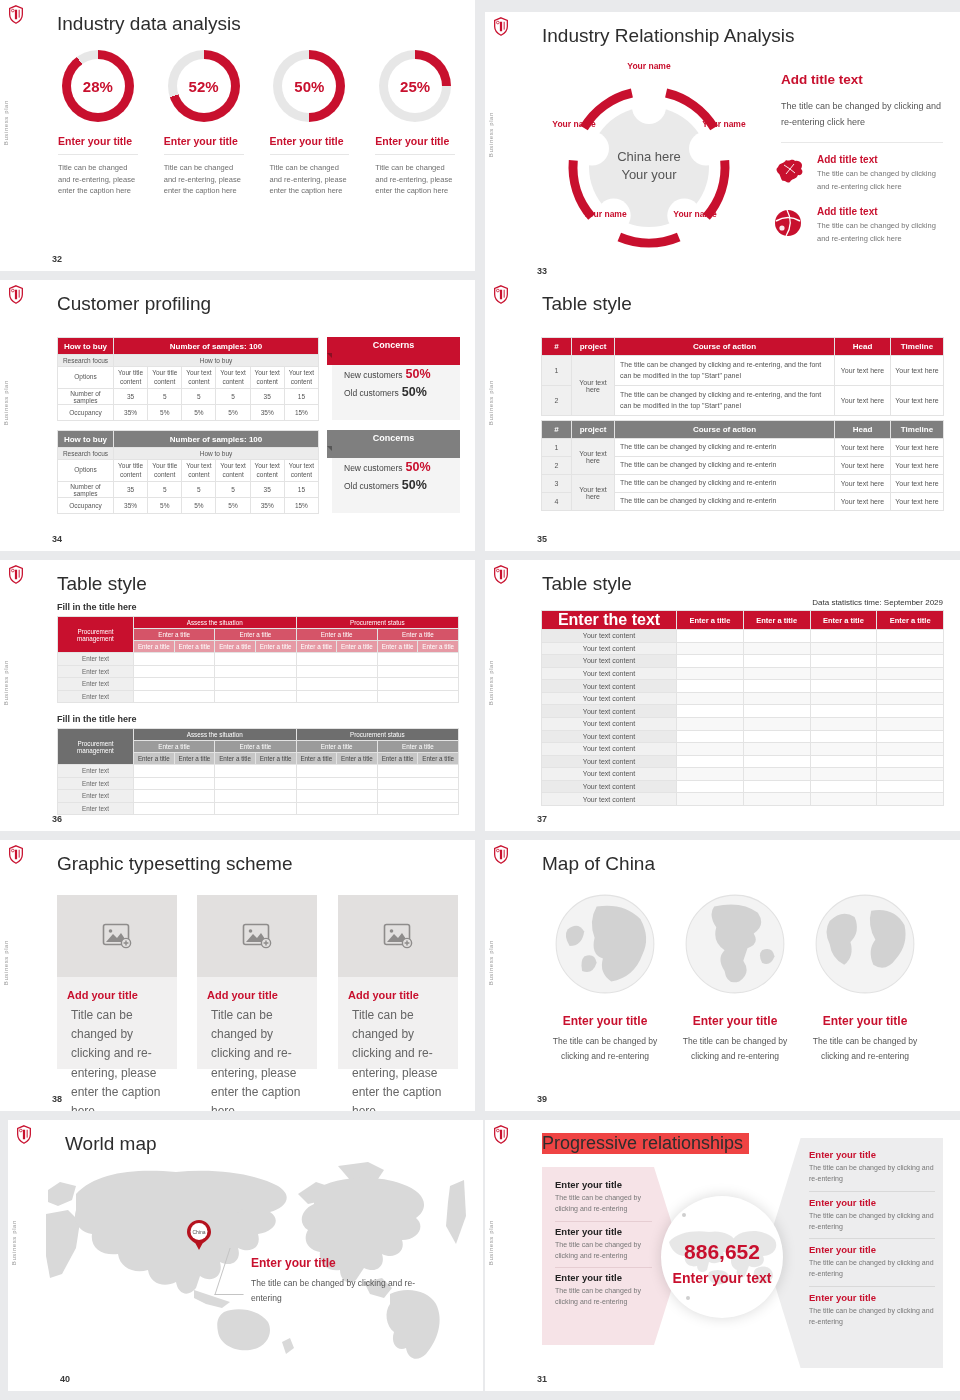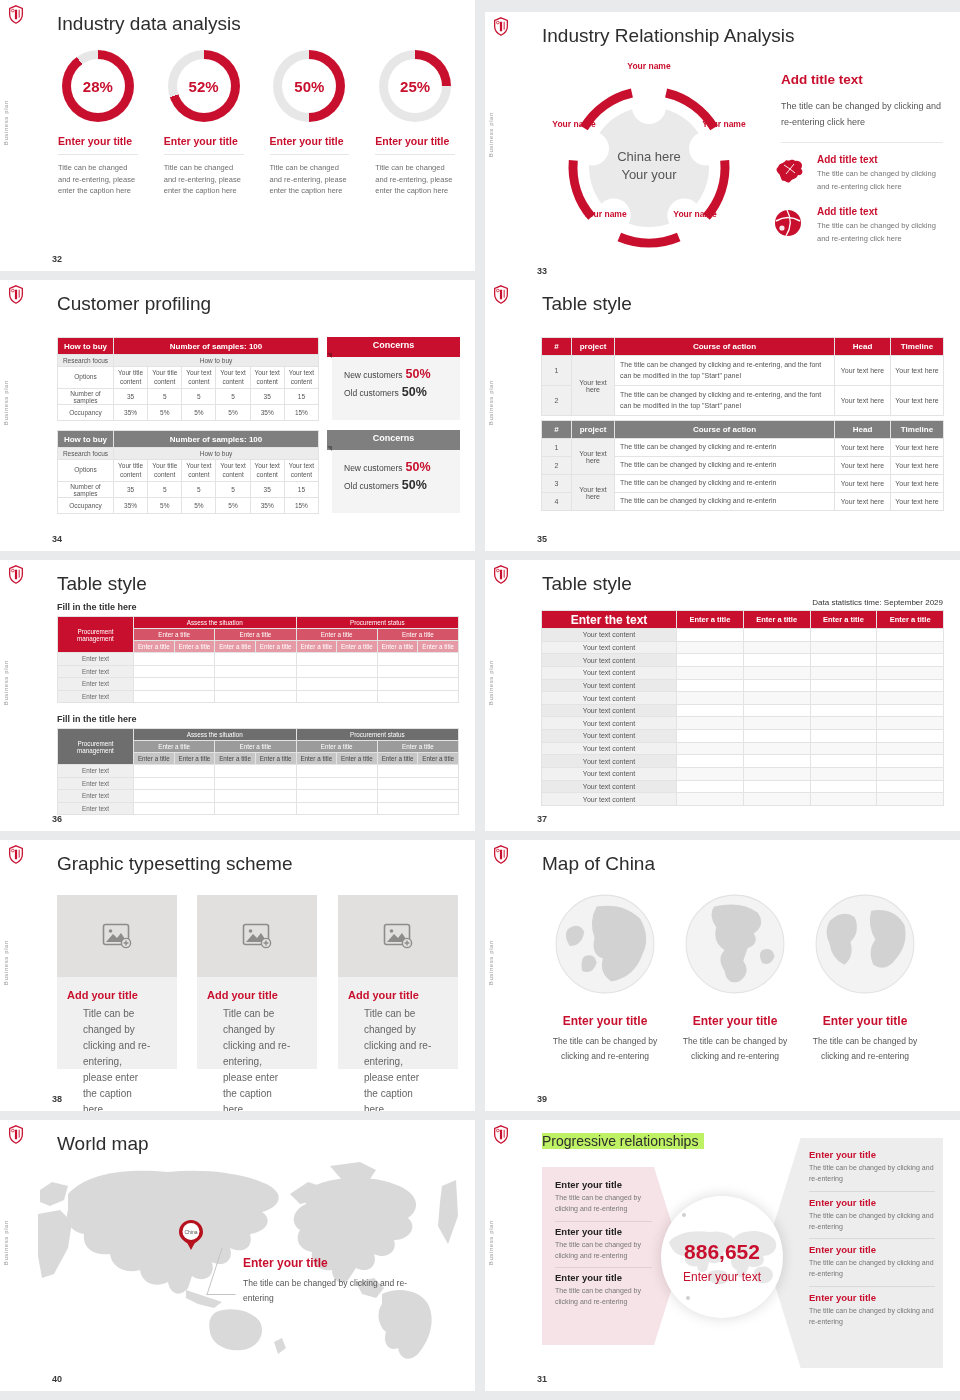--- a/index.html
+++ b/index.html
@@ -35,21 +35,21 @@
   table.mini th,table.mini td{border:1px solid #e3e3e3;overflow:hidden;padding:0 2px;}
   .thr{background:#c8102e;color:#fff;font-weight:bold;}
   .thg{background:#7f7f7f;color:#fff;font-weight:bold;}
   
   .s34-tbl{position:absolute;left:57px;width:262px;font-size:6.5px;color:#555;text-align:center;}
   .s34-tbl th{font-size:8px;height:16px;border-color:#d9d9d9;}
   .s34-tbl .r2{background:#ececec;height:12px;}
   .s34-tbl .opts td{height:21px;line-height:1.25;}
   .s34-tbl .num td{height:15px;}
   .concern{position:absolute;left:332px;width:128px;height:83px;background:#f4f4f4;}
-  .ribbon{position:absolute;left:-5px;right:0;top:0;height:20px;color:#fff;font-size:9px;font-weight:bold;text-align:center;line-height:16px;}
+  .ribbon{position:absolute;left:-5px;right:0;top:0;height:28px;color:#fff;font-size:9px;font-weight:bold;text-align:center;line-height:16px;}
   .ribbon.red{background:#c8102e;}
   .ribbon.gray{background:#7f7f7f;}
   .fold{position:absolute;left:-5px;top:16px;width:5px;height:5px;}
   .fold.red{background:#8a0f22;clip-path:polygon(0 0,100% 0,100% 100%);}
   .fold.gray{background:#565656;clip-path:polygon(0 0,100% 0,100% 100%);}
   .c-rows{position:absolute;left:12px;top:26px;}
   .c-row{font-size:8.5px;color:#444;margin-top:4px;}
   .c-val{font-size:12.5px;font-weight:bold;margin-left:3px;}
   .c-val.red{color:#c8102e;}
   .c-val.dark{color:#2e2e2e;}
@@ -71,30 +71,30 @@
   .s36-t.red .g2{background:#d55468;color:#fff;}
   .s36-t.red .g3{background:#e69aa5;color:#fff;}
   .s36-t.gray .corner{background:#6e6e6e;color:#fff;}
   .s36-t.gray .g1{background:#6e6e6e;color:#fff;}
   .s36-t.gray .g2{background:#9b9b9b;color:#fff;}
   .s36-t.gray .g3{background:#c6c6c6;color:#444;}
   
   .s37-note{position:absolute;right:17px;top:38px;font-size:8px;color:#333;}
   .s37-t{position:absolute;left:56px;top:50px;width:403px;height:196px;font-size:7px;color:#555;text-align:center;}
   .s37-t th{height:17px;font-size:7.5px;border-color:#d9d9d9;}
-  .s37-t th.big{font-size:12px;}
+  .s37-t th.big{font-size:16px;}
   .s37-t td.rl{background:#eaeaea;}
   .s37-t tr.alt td.rl{background:#f1f1f1;}
   .s37-t tr.alt td{background:#f8f8f8;}
   
   .s38-card{position:absolute;top:55px;width:120px;height:174px;}
   .s38-img{height:82px;background:#e2e0df;display:flex;align-items:center;justify-content:center;}
   .s38-txt{height:92px;background:#f1f0f0;padding:12px 10px 0;box-sizing:border-box;}
   .s38-txt h4{margin:0;font-size:11px;font-weight:bold;color:#c8102e;}
-  .s38-txt p{margin:5px 16px 0;font-size:10px;line-height:1.6;color:#666;}
+  .s38-txt p{margin:5px 4px 0;font-size:12px;line-height:1.6;color:#666;}
   
   .s39-grid{position:absolute;left:55px;top:52px;display:flex;width:390px;}
   .s39-col{width:130px;text-align:center;}
   .s39-col h4{margin:14px 0 0;font-size:12px;font-weight:bold;color:#c8102e;}
   .s39-col p{margin:6px 0 0;font-size:8.5px;line-height:1.8;color:#555;}
   
   .s40-map{position:absolute;left:38px;top:36px;width:420px;height:212px;}
   .s40-pin{position:absolute;left:178px;top:99px;width:26px;height:32px;}
   .s40-callout{position:absolute;left:243px;top:136px;width:170px;}
   .s40-callout h4{margin:0;font-size:12px;font-weight:bold;color:#c8102e;}
@@ -106,21 +106,21 @@
   .s41-li:last-child{border-bottom:none;}
   .s41-li h4{margin:0;font-size:9.5px;font-weight:bold;color:#222;}
   .s41-li p{margin:3px 0 0;font-size:7px;line-height:1.55;color:#777;}
   .s41-right{position:absolute;left:280px;top:18px;width:178px;height:230px;background:#ededee;clip-path:polygon(0 50%,20% 0,100% 0,100% 100%,20% 100%);padding:6px 8px 0 44px;box-sizing:border-box;}
   .s41-ri{padding:5px 0 6px;border-bottom:1px solid #d9d9d9;}
   .s41-ri:last-child{border-bottom:none;}
   .s41-ri h4{margin:0;font-size:9.5px;font-weight:bold;color:#c8102e;}
   .s41-ri p{margin:3px 0 0;font-size:7px;line-height:1.55;color:#777;}
   .s41-circle{position:absolute;left:176px;top:76px;width:122px;height:122px;border-radius:50%;background:#fff;box-shadow:0 0 14px rgba(0,0,0,.15);text-align:center;}
   .s41-num{position:absolute;left:0;right:0;top:44px;font-size:21px;font-weight:bold;color:#c8102e;}
-  .s41-cap{position:absolute;left:0;right:0;top:74px;font-size:12px;font-weight:normal;color:#c8102e;}
+  .s41-cap{position:absolute;left:0;right:0;top:74px;font-size:14px;font-weight:bold;color:#c8102e;}
   .s41-wm{position:absolute;left:4px;top:28px;width:114px;height:66px;opacity:.55;}
   .s41-dot{position:absolute;width:4px;height:4px;border-radius:50%;background:#cfcfcf;}
 </style>
 </head>
 <body>
 
 <svg width="0" height="0" style="position:absolute">
   <defs>
     <g id="shield">
       <path d="M10 1 L18 4.2 V12 C18 17.8 14.2 21 10 23 C5.8 21 2 17.8 2 12 V4.2 Z" fill="#fff" stroke="#c8102e" stroke-width="1.6"></path>
@@ -805,21 +805,21 @@
         <path fill="#d2d2d2" d="M16 28 Q28 16 40 24 Q46 38 36 48 Q40 62 30 70 Q18 64 16 50 Q10 38 16 28 Z"></path>
         <path fill="#d2d2d2" d="M56 18 Q78 14 88 32 Q92 50 80 64 Q70 78 58 70 Q52 56 60 46 Q52 32 56 18 Z"></path>
       </svg>
       <h4>Enter your title</h4>
       <p>The title can be changed by clicking and re-entering</p>
     </div>
   </div>
   <div class="pagenum">39</div>
 </div>
 
-<div class="tile" style="left:0;top:1120px">
+<div class="tile" style="left:8px;top:1120px">
   <svg class="logo" viewBox="0 0 20 24">
         <use href="#shield"></use>
       </svg>
   <div class="vtext">Business plan</div>
   <div class="stitle">World map</div>
   <svg class="s40-map" viewBox="0 0 420 212">
     <g fill="#d9d9d9">
       <path d="M2 34 L14 26 L30 30 L26 44 L12 50 L2 46 Z"></path>
       <path d="M0 58 L22 54 L34 66 L30 92 L16 118 L4 122 L0 100 Z"></path>
       <path d="M30 38 C50 16 90 12 130 16 C170 12 210 18 232 30 C248 40 240 52 224 56 C236 64 228 76 212 78 C216 92 204 98 192 92 C196 104 186 112 174 106 C178 120 166 128 154 120 L150 132 C142 142 132 138 130 126 C118 132 104 128 102 114 C88 118 74 112 72 98 C56 100 44 92 46 78 C34 76 26 66 30 54 Z"></path>
@@ -892,17 +892,17 @@
         <path d="M44 48 C52 44 62 46 64 52 C66 58 58 62 50 60 C44 58 42 52 44 48 Z"></path>
         <path d="M74 10 C88 4 104 8 110 16 C114 24 108 32 98 32 C102 40 92 46 84 42 L80 52 C76 56 70 52 72 46 C66 44 64 36 68 30 C62 26 66 14 74 10 Z"></path>
         <path d="M92 44 C100 40 108 44 108 52 C106 60 96 62 90 56 C88 50 88 46 92 44 Z"></path>
       </g>
     </svg>
     <div class="s41-num">886,652</div>
     <div class="s41-cap">Enter your text</div>
   </div>
   <div class="s41-dot" style="left:197px;top:93px"></div>
   <div class="s41-dot" style="left:201px;top:176px"></div>
-  <div class="stitle" style="font-size:14px;background:#bef264;padding-right:6px;">Progressive relationships</div>
+  <div class="stitle" style="font-size:18px;background:#ef4444;padding-right:6px;">Progressive relationships</div>
   <div class="pagenum">31</div>
 </div>
 
 </div>
 
 </body></html>

